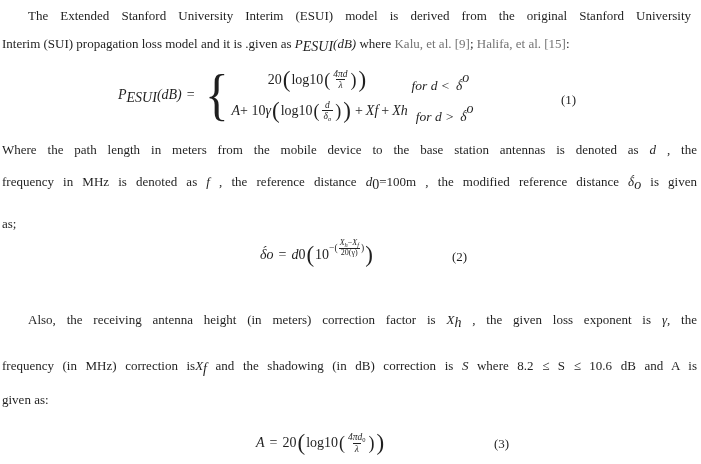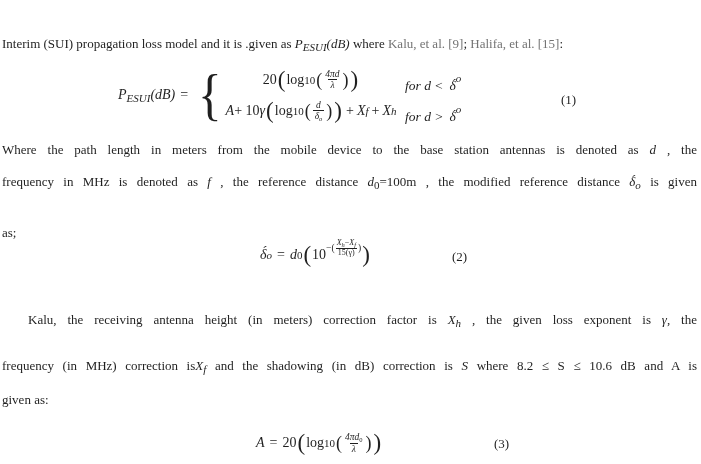--- a/index.html
+++ b/index.html
@@ -8,21 +8,21 @@
     font-family:"Liberation Serif","DejaVu Serif",serif;
     color:#1f1f1f;position:relative;overflow:hidden;
   }
   .page{position:absolute;inset:0;}
   
   .line{position:absolute;font-size:13px;line-height:17px;white-space:normal;}
   .just{text-align:justify;}
   .just::after{content:"";display:inline-block;width:100%;height:0;}
   .it{font-style:italic;}
   .lk{color:#737373;}
-  .sb{font-size:11px;vertical-align:-3px;line-height:0;}
+  .sb{font-size:14px;vertical-align:-3px;line-height:0;}
   .sb2{font-size:6.5px;vertical-align:-2px;line-height:0;}
   
   .eq{position:absolute;font-size:14px;display:flex;align-items:center;white-space:nowrap;}
   .eqnum{position:absolute;font-size:13px;}
   .eqsign{margin:0 5px;}
   .brace{font-size:58px;line-height:56px;font-weight:400;margin:0 1px 0 3px;transform:scaleX(.85);}
   .cases{display:flex;flex-direction:column;}
   .crow{display:flex;align-items:center;min-height:31px;}
   .expr{display:flex;align-items:center;justify-content:center;min-width:172px;}
   .cond{margin-left:8px;font-size:13.5px;display:inline-flex;align-items:flex-start;margin-top:12px;}
@@ -34,20 +34,21 @@
   .frac-xs{font-size:8px;}
   .frac-xs .fden{border-top:.8px solid #1f1f1f;}
   .sup{display:inline-flex;align-items:center;font-size:9.5px;position:relative;top:-7px;line-height:0;}
   .gap6{display:inline-block;width:6px;}
 </style>
 </head>
 <body>
 
 <div class="page">
 
+  <div class="line just" style="top:7px;left:28px;width:663px;">The Extended Stanford University Interim (ESUI) model is derived from the original Stanford University</div>
   <div class="line" style="top:35px;left:2px;width:695px;"><span>Interim (SUI) propagation loss model and it is .given as </span><span class="it">P</span><span class="sb it">ESUI</span><span class="it">(dB)</span><span> where </span><span class="lk">Kalu, et al. [9]</span><span>; </span><span class="lk">Halifa, et al. [15]</span><span>:</span></div>
 
   <div class="eq" style="top:64px;left:118px;">
     <span>
       <span class="it">P</span><span class="sb it">ESUI</span><span class="it">(dB)</span><span class="eqsign">=</span>
     </span>
     <span class="brace">{</span>
     <div class="cases">
       <div class="crow">
         <span class="expr">
@@ -98,43 +99,43 @@
             <span>δ́</span>
             <span class="sb">o</span>
         </span>
       </div>
     </div>
   </div>
   <span class="eqnum" style="left:561px;top:92px;">(1)</span>
 
   <div class="line just" style="top:141px;left:2px;width:695px;"><span>Where the path length in meters from the mobile device to the base station antennas is denoted as </span><span class="it">d</span><span> , the</span></div>
   <div class="line just" style="top:173px;left:2px;width:695px;"><span>frequency in MHz is denoted as </span><span class="it">f</span><span> , the reference distance </span><span class="it">d</span><span class="sb">0</span><span>=100m , the modified reference distance </span><span class="it">δ́</span><span class="sb it">o</span><span> is given</span></div>
-  <div class="line" style="top:224px;left:2px;">as;</div>
+  <div class="line" style="top:215px;left:2px;">as;</div>
 
   <div class="eq" style="top:238px;left:260px;min-height:34px;">
     <span class="it">δ́</span>
       <span class="sb it">o</span>
     <span class="eqsign">=</span>
     <span class="it">d</span>
       <span class="sb">0</span>
     <span class="plg">(</span>
     <span>10</span>
     <span class="sup">
       <span>−(</span>
       <span class="frac frac-xs">
         <span class="fnum"><span class="it">X</span><span class="sb2 it">h</span><span>−</span><span class="it">X</span><span class="sb2 it">f</span></span>
-        <span class="fden">15(γ)</span>
+        <span class="fden">20(γ)</span>
       </span>
       <span>)</span>
     </span>
     <span class="plg">)</span>
   </div>
   <span class="eqnum" style="left:452px;top:249px;">(2)</span>
 
-  <div class="line just" style="top:311px;left:28px;width:669px;"><span>Kalu, the receiving antenna height (in meters) correction factor is </span><span class="it">X</span><span class="sb it">h</span><span> , the given loss exponent is </span><span class="it">γ</span><span>, the</span></div>
+  <div class="line just" style="top:311px;left:28px;width:669px;"><span>Also, the receiving antenna height (in meters) correction factor is </span><span class="it">X</span><span class="sb it">h</span><span> , the given loss exponent is </span><span class="it">γ</span><span>, the</span></div>
   <div class="line just" style="top:357px;left:2px;width:695px;"><span>frequency (in MHz) correction is</span><span class="it">X</span><span class="sb it">f</span><span> and the shadowing (in dB) correction is </span><span class="it">S</span><span> where 8.2 ≤ S ≤ 10.6 dB and A is</span></div>
   <div class="line" style="top:391px;left:2px;">given as:</div>
 
   <div class="eq" style="top:427px;left:256px;min-height:32px;">
     <span class="it">A</span>
     <span class="eqsign">=</span>
     <span>20</span>
     <span class="plg">(</span>
     <span>log</span>
       <span class="sb">10</span>

